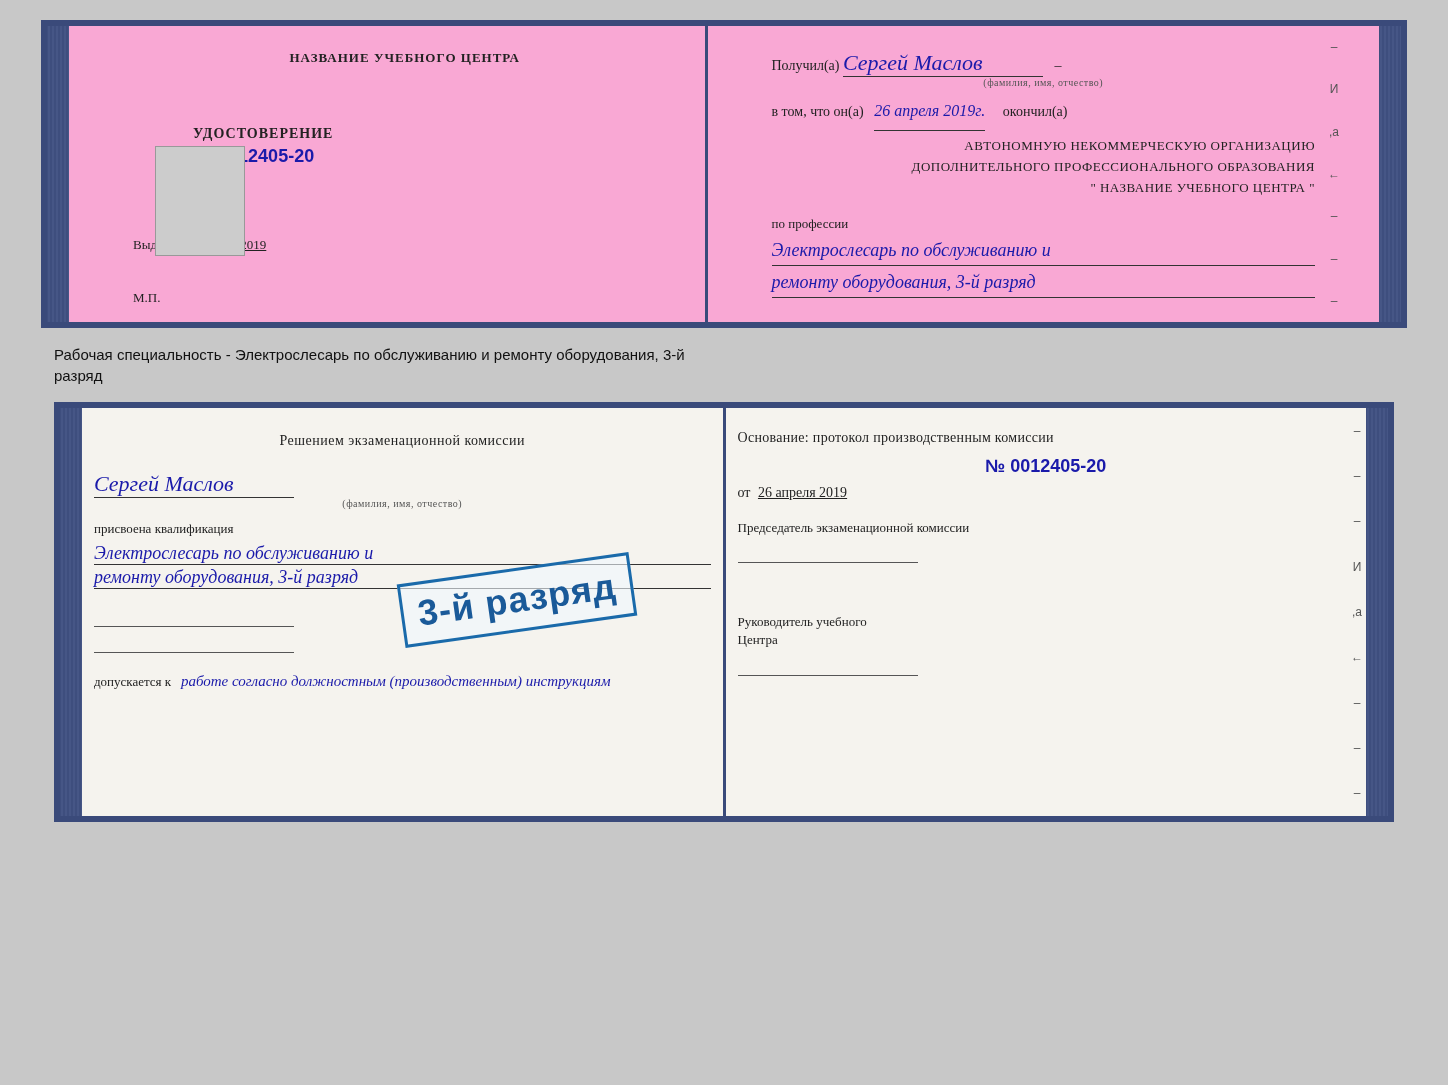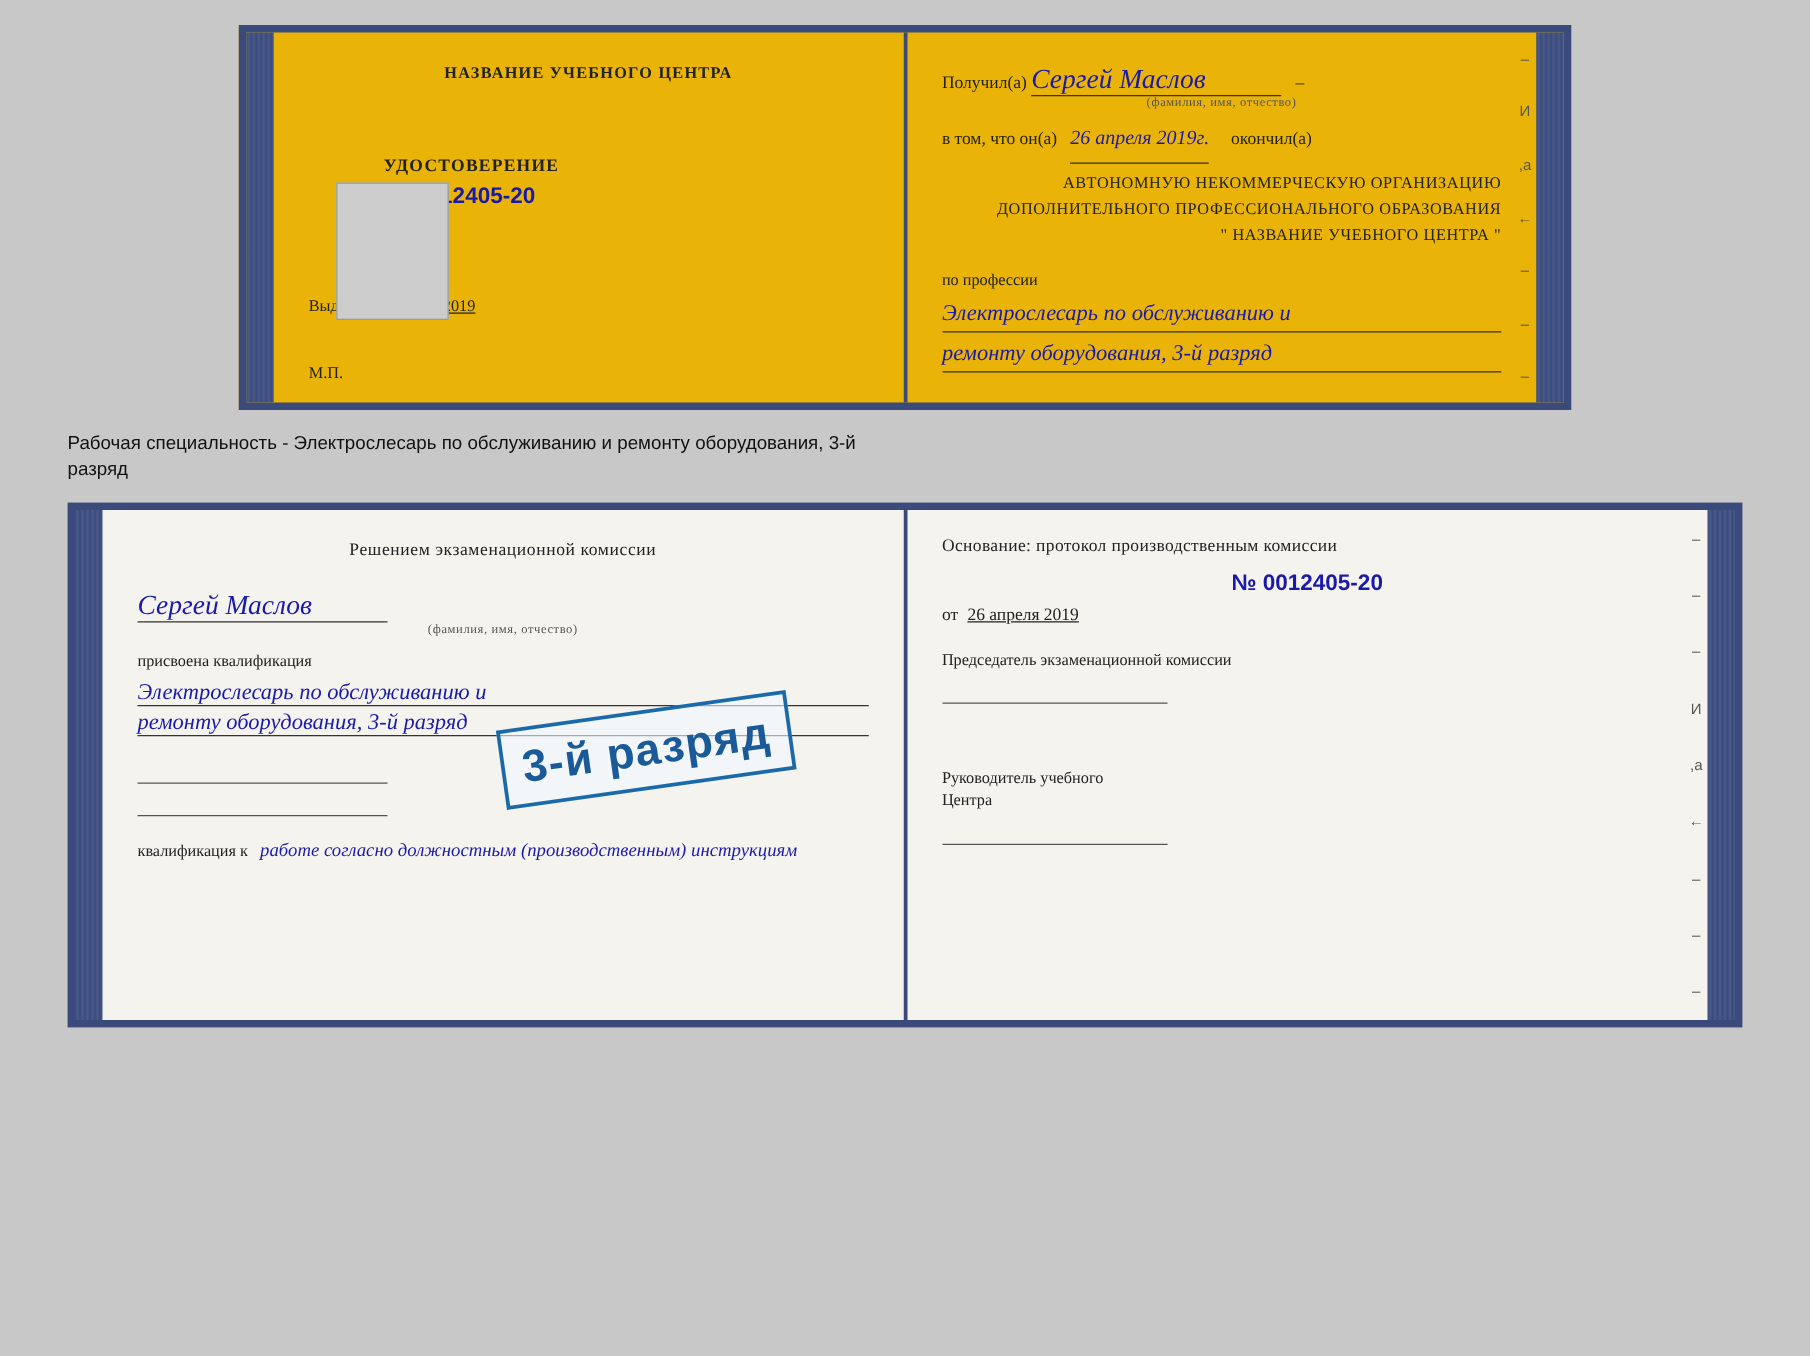--- a/index.html
+++ b/index.html
@@ -10,25 +10,26 @@
       min-height: 1085px;
       display: flex;
       flex-direction: column;
       align-items: center;
       padding: 20px;
       gap: 16px;
     }
 
     
     .document-card {
-      width: 1066px;
-      background: #eab308;
+      width: 1366px;
+      background: #f9a8d4;
       border: 6px solid #3a4a7a;
       display: flex;
       position: relative;
+      gap: 36px;
     }
 
     .doc-left, .doc-right {
       flex: 1;
       padding: 24px 28px;
       position: relative;
     }
 
     .doc-left {
       border-right: 3px solid #3a4a7a;
@@ -193,21 +194,21 @@
       width: 1340px;
       background: #f5f3ee;
       border: 6px solid #3a4a7a;
       display: flex;
       position: relative;
       min-height: 420px;
     }
 
     .doc2-left, .doc2-right {
       flex: 1;
-      padding: 22px 28px;
+      padding: 22px 12px;
       position: relative;
     }
 
     .doc2-left {
       border-right: 3px solid #3a4a7a;
     }
 
     .commission-title {
       font-size: 14px;
       color: #222;
@@ -445,21 +446,21 @@
 
     <span class="hw-qual1">Электрослесарь по обслуживанию и</span>
     <span class="hw-qual2">ремонту оборудования, 3-й разряд</span>
 
     <div class="sign-lines">
       <div class="sign-line"></div>
       <div class="sign-line"></div>
     </div>
 
     <div class="allowed-label">
-      <span>квалификация к</span>
+      <span>допускается к</span>
       &nbsp;
       <span class="hw-allowed">работе согласно должностным (производственным) инструкциям</span>
     </div>
   </div>
 
   <div class="doc2-right">
     <div class="basis-label">Основание: протокол производственным комиссии</div>
 
     <span class="basis-num">№ 0012405-20</span>
 

